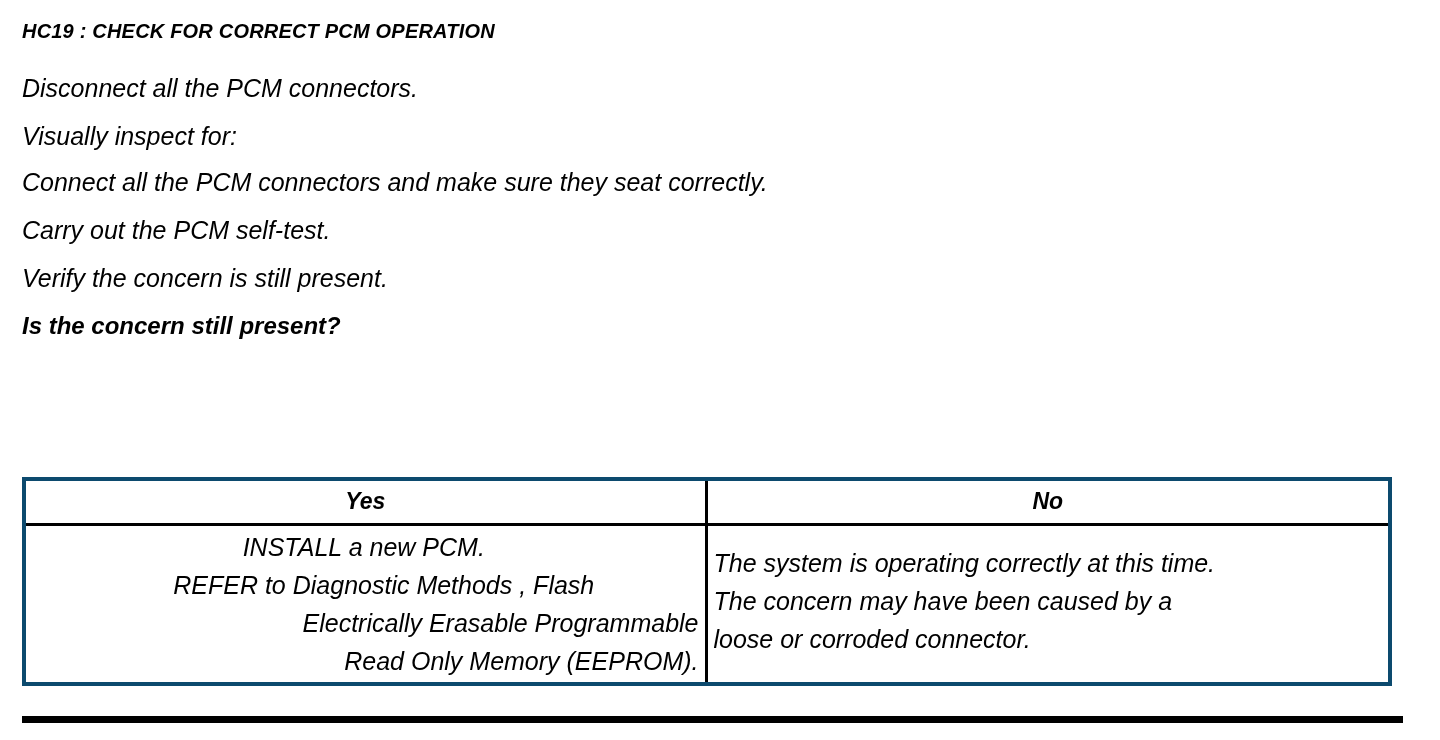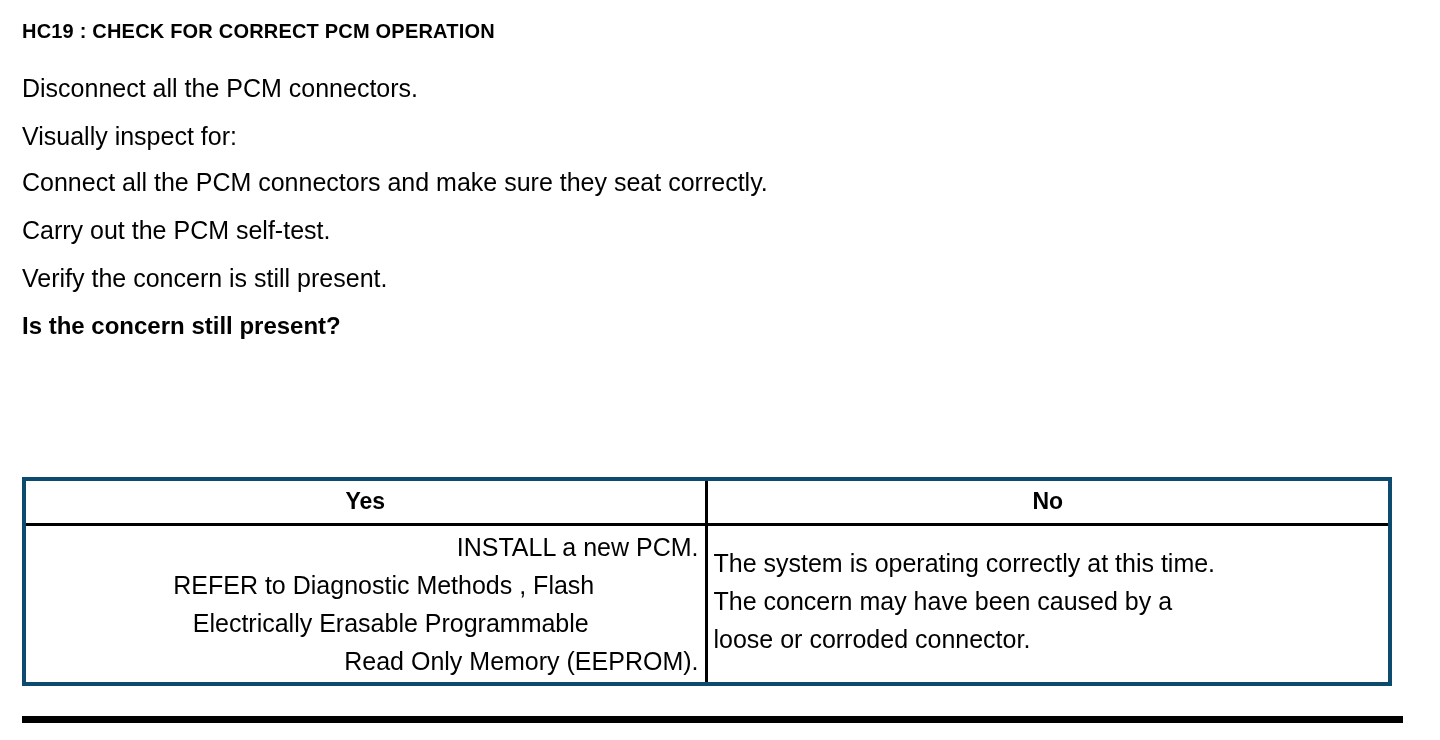--- a/index.html
+++ b/index.html
@@ -16,20 +16,21 @@
     color: #000000;
     -webkit-font-smoothing: none;
   }
 
   .page {
     position: absolute;
     left: 0;
     top: 0;
     width: 1246px;
     height: 740px;
+    font-style: italic;
   }
 
   
   .doc-title {
     position: absolute;
     left: 22px;
     top: 18px;
     font-size: 20px;
     font-weight: bold;
     letter-spacing: 0.2px;
@@ -93,23 +94,23 @@
     vertical-align: top;
     padding: 0;
     height: 146px;
   }
 
   .cell-yes {
     font-size: 25px;
     line-height: 38px;
     padding: 2px 6px 2px 3px;
   }
-  .cell-yes .l1 { text-align: right; }
+  .cell-yes .l1 { text-align: center; }
   .cell-yes .l2 { text-align: center; padding-left: 40px; }
-  .cell-yes .l3 { text-align: center; padding-left: 54px; }
+  .cell-yes .l3 { text-align: right; padding-left: 54px; }
   .cell-yes .l4 { text-align: right; padding-left: 48px; }
 
   .cell-no {
     font-size: 25px;
     line-height: 38px;
     padding: 18px 0 2px 6px;
     text-align: left;
   }
   .cell-no div { white-space: nowrap; }
 

